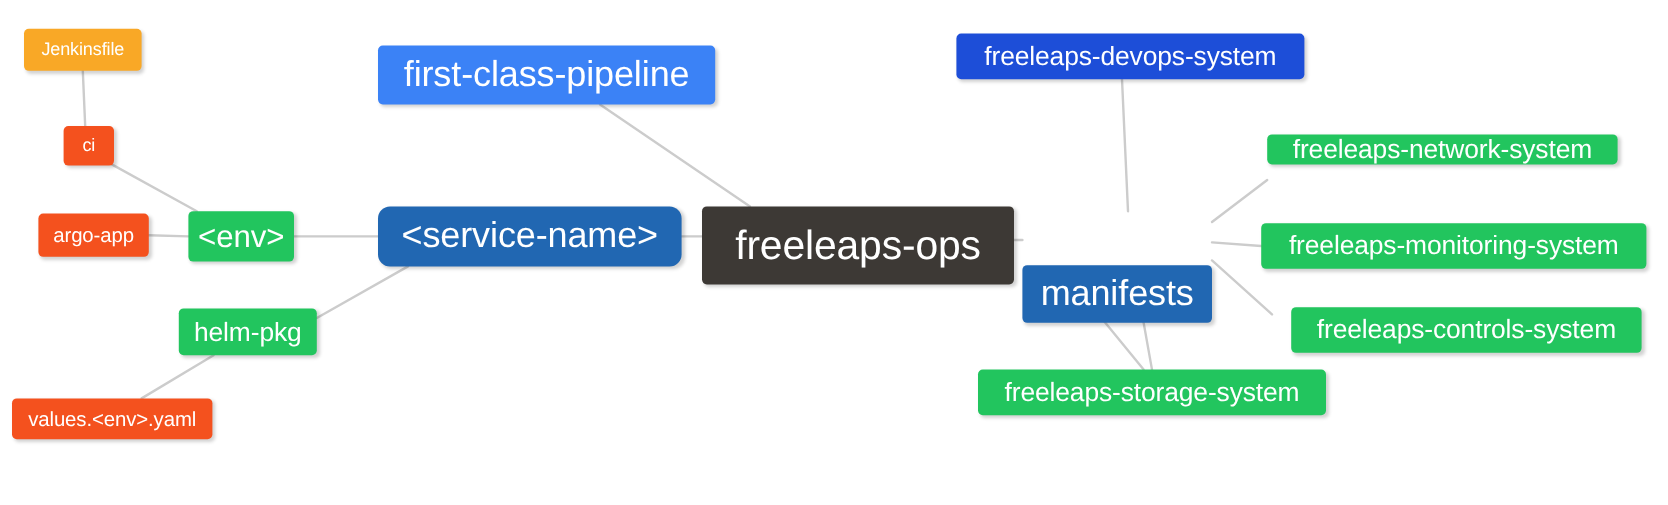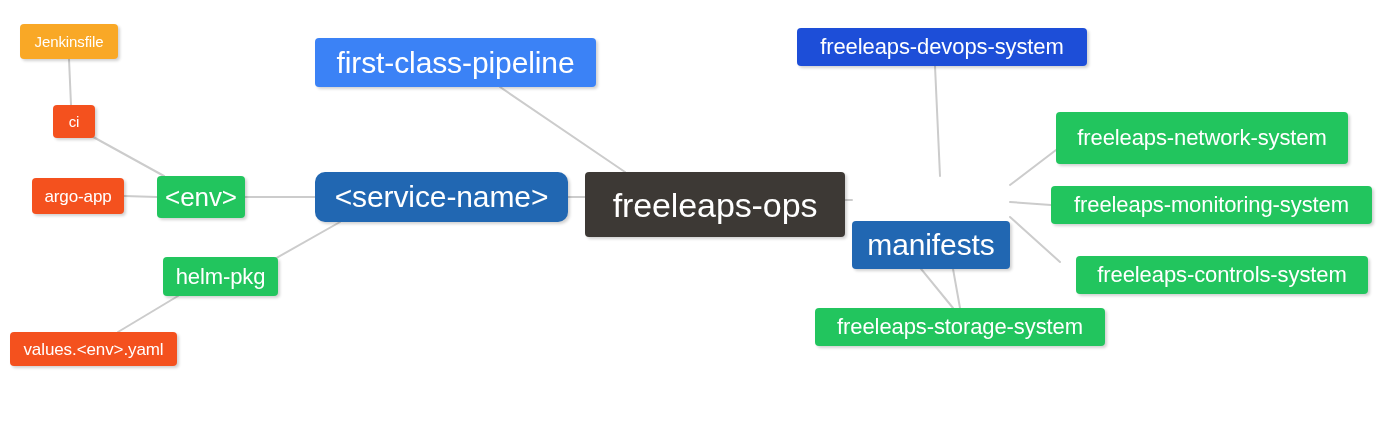--- a/index.html
+++ b/index.html
@@ -66,25 +66,25 @@
       <line x1="1010" y1="202" x2="1051" y2="205" stroke="#cccccc" stroke-width="2" stroke-linecap="round"></line>
       <line x1="1010" y1="217" x2="1060" y2="262" stroke="#cccccc" stroke-width="2" stroke-linecap="round"></line>
       <line x1="945" y1="224" x2="960" y2="308" stroke="#cccccc" stroke-width="2" stroke-linecap="round"></line>
       <line x1="895" y1="237" x2="953" y2="308" stroke="#cccccc" stroke-width="2" stroke-linecap="round"></line>
     </svg>
   <div id="node-layer">
       <div class="node tier-tiny" style="left: 20px; top: 24px; width: 98px; height: 35px; background: rgb(249, 168, 38);">Jenkinsfile</div>
       <div class="node tier-tiny" style="left: 53px; top: 105px; width: 42px; height: 33px; background: rgb(244, 81, 30);">ci</div>
       <div class="node tier-small" style="left: 32px; top: 178px; width: 92px; height: 36px; background: rgb(244, 81, 30);">argo-app</div>
       <div class="node tier-branch" style="left: 157px; top: 176px; width: 88px; height: 42px; background: rgb(34, 197, 94);">&lt;env&gt;</div>
-      <div class="node tier-leaf" style="left: 149px; top: 257px; width: 115px; height: 39px; background: rgb(34, 197, 94); margin-left: 14px;">helm-pkg</div>
+      <div class="node tier-leaf" style="left: 149px; top: 257px; width: 115px; height: 39px; background: rgb(34, 197, 94);">helm-pkg</div>
       <div class="node tier-small" style="left: 10px; top: 332px; width: 167px; height: 34px; background: rgb(244, 81, 30);">values.&lt;env&gt;.yaml</div>
       <div class="node tier-main" style="left: 315px; top: 38px; width: 281px; height: 49px; background: #3b82f6;">first-class-pipeline</div>
       <div class="node tier-main" style="left: 315px; top: 172px; width: 253px; height: 50px; background: rgb(33, 103, 178); border-radius: 10px;">&lt;service-name&gt;</div>
       <div class="node tier-root" style="left: 585px; top: 172px; width: 260px; height: 65px; background: rgb(61, 57, 53);">freeleaps-ops</div>
       <div class="node tier-main" style="left: 852px; top: 176px; width: 158px; height: 48px; background: rgb(33, 103, 178); margin-top: 45px;">manifests</div>
       <div class="node tier-leaf" style="left: 797px; top: 28px; width: 290px; height: 38px; background: #1d4ed8;">freeleaps-devops-system</div>
-      <div class="node tier-leaf" style="left: 1056px; top: 112px; width: 292px; height: 52px; background: rgb(34, 197, 94);">freeleaps-network-system</div>
+      <div class="node tier-leaf" style="left: 1056px; top: 112px; width: 292px; height: 25px; background: rgb(34, 197, 94);">freeleaps-network-system</div>
       <div class="node tier-leaf" style="left: 1051px; top: 186px; width: 321px; height: 38px; background: rgb(34, 197, 94);">freeleaps-monitoring-system</div>
       <div class="node tier-leaf" style="left: 1060px; top: 256px; width: 292px; height: 38px; background: rgb(34, 197, 94); margin-left: 16px;">freeleaps-controls-system</div>
       <div class="node tier-leaf" style="left: 815px; top: 308px; width: 290px; height: 38px; background: rgb(34, 197, 94);">freeleaps-storage-system</div>
     </div>
 </div>
 
 </body></html>

